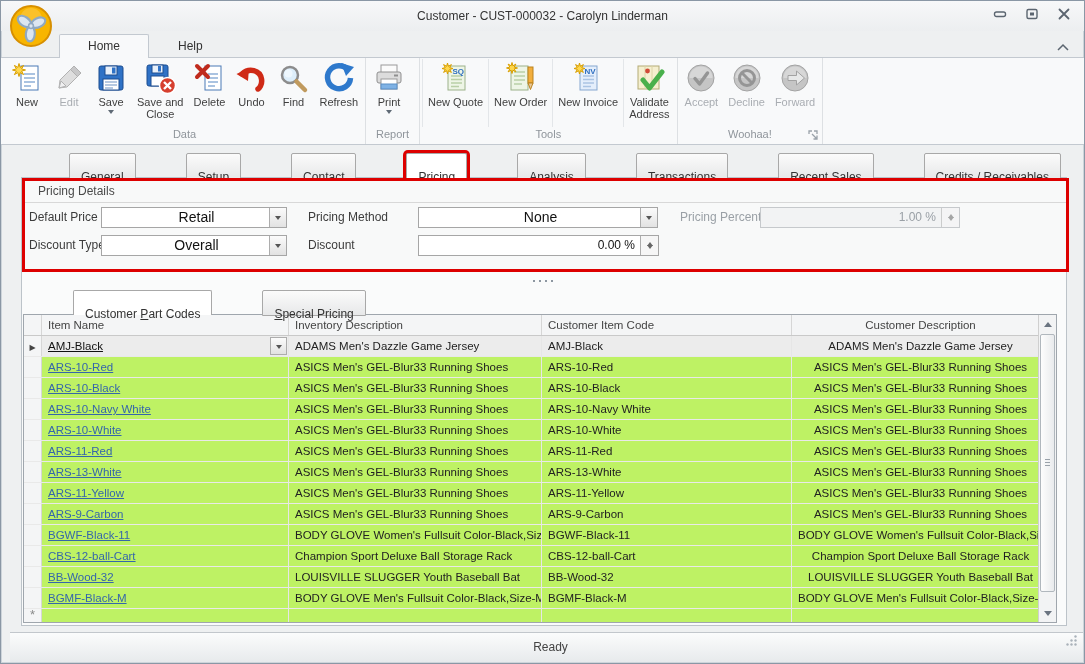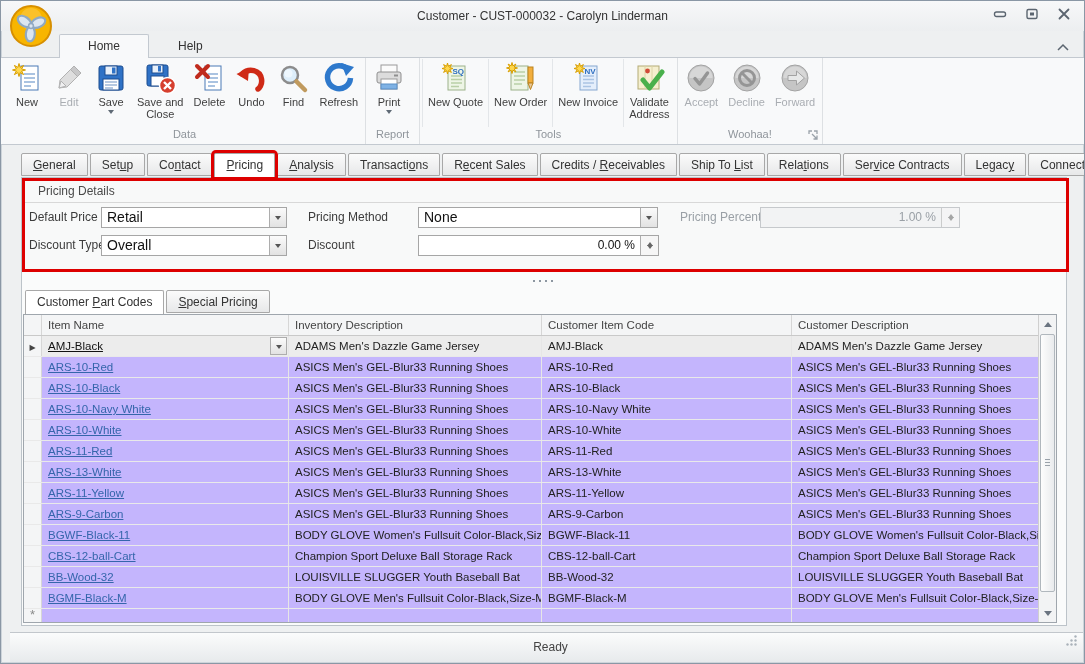--- a/index.html
+++ b/index.html
@@ -31,32 +31,32 @@
   .rtext{font-size:11px;line-height:12px;color:#3f3f3f;text-align:center;white-space:pre-line;margin-top:2px;}
   .rbtn.disabled{cursor:default;}
   .rbtn.disabled .rtext{color:#a9adb2;}
   .rbtn.disabled .ricon{opacity:.8;}
   .rdd{width:0;height:0;border:3.5px solid transparent;border-top:4px solid #5f6a75;margin-top:2px;}
   .rlabel{font-size:11px;color:#8f959b;text-align:center;height:17px;line-height:15px;position:relative;padding:0 8px;}
   .launcher{position:absolute;right:2px;top:2px;cursor:pointer;}
 
   
   #ptabs{position:absolute;left:20px;top:152px;height:24px;display:flex;z-index:4;}
-  .ptab,.stab{height:23px;line-height:22px;padding:0 11px;font-size:12px;color:#333;background:linear-gradient(#fbfbfb,#e7e8e9);border:1px solid #a8a8a8;border-radius:2px 2px 0 0;margin-right:2px;position:relative;cursor:pointer;white-space:nowrap;}
+  .ptab,.stab{height:23px;line-height:22px;padding:12px 11px;font-size:12px;color:#333;background:linear-gradient(#fbfbfb,#e7e8e9);border:1px solid #a8a8a8;border-radius:2px 2px 0 0;margin-right:2px;position:relative;cursor:pointer;white-space:nowrap;margin-left:48px;}
   .ptab.active,.stab.active{background:#fff;height:24px;border-bottom:none;z-index:3;}
   .ptab.hl{box-shadow:0 0 0 3px var(--accent-red);z-index:5;}
 
   
   #cpanel{position:absolute;left:20px;top:176px;width:1046px;height:449px;background:#fafbfb;border:1px solid #bcc3c9;}
 
   
   #pricingbox{position:absolute;left:21px;top:177px;width:1047px;height:94px;border:3px solid var(--accent-red);background:#f8f9f9;z-index:4;}
   .gcap{position:absolute;left:13px;top:3px;font-size:12px;color:#4a4a4a;}
   .gline{position:absolute;left:0;right:0;top:21px;border-top:1px solid #d8d8d8;}
-  .frow{position:absolute;left:0;right:0;height:21px;}
+  .frow{position:absolute;left:0;right:0;height:21px;text-align:center;}
   .flabel{position:absolute;font-size:12px;color:#3c3c3c;line-height:21px;white-space:nowrap;}
   .flabel.dis{color:#9aa0a6;}
   .combo,.sfield{position:absolute;height:21px;background:#fff;border:1px solid #a6a6a6;cursor:pointer;}
   .cval{display:block;padding-left:5px;line-height:19px;font-size:14px;color:#111;}
   .cbtn{position:absolute;right:0;top:0;bottom:0;width:17px;background:linear-gradient(#fbfbfb,#e2e2e2);border-left:1px solid #adadad;display:flex;align-items:center;justify-content:center;}
   .dda{width:0;height:0;border:3.5px solid transparent;border-top:4.5px solid #555;margin-top:4px;}
   .sfield .sval{position:absolute;right:23px;line-height:19px;font-size:12px;color:#111;}
   .sfield.dis{background:#f2f3f4;border-color:#c6c9cc;cursor:default;}
   .sfield.dis .sval{color:#9aa0a6;}
   .spin{position:absolute;right:0;top:0;bottom:0;width:18px;border-left:1px solid #adadad;background:#f6f6f6;}
@@ -73,22 +73,22 @@
 
   
   #grid{position:absolute;left:22px;top:313px;width:1034px;height:309px;background:#fff;border:1px solid #9fa6ad;z-index:2;overflow:hidden;}
   #ghead{display:flex;height:21px;background:#f4f5f6;border-bottom:1px solid #c9c9c9;}
   .gc{border-right:1px solid #e6e6e6;padding:0 6px;font-size:11.5px;line-height:20px;white-space:nowrap;overflow:hidden;color:#222;}
   #ghead .gc{color:#444;border-right:1px solid #d6d6d6;cursor:pointer;}
   .gc.ind{width:18px;padding:0;background:#f4f5f6;border-right:1px solid #d6d6d6;flex:none;text-align:center;cursor:default;}
   .gc.c1{width:247px;flex:none;position:relative;}
   .gc.c2{width:253px;flex:none;}
   .gc.c3{width:250px;flex:none;}
-  .gc.c4{width:258px;flex:none;}
-  .grow{display:flex;height:21px;border-bottom:1px solid #e9e9e9;background:#c4b5fd;}
+  .gc.c4{width:258px;flex:none;text-align:center;}
+  .grow{display:flex;height:21px;border-bottom:1px solid #e9e9e9;background:#bef264;}
   .grow.sel{background:#ececec;}
   .glink{color:var(--link-blue);text-decoration:underline;cursor:pointer;}
   .selitem{color:#111;text-decoration:underline;cursor:pointer;}
   .tri{font-size:8px;color:#444;line-height:20px;}
   .cellbtn{position:absolute;right:1px;top:1px;bottom:1px;width:17px;background:linear-gradient(#fbfbfb,#e2e2e2);border:1px solid #adadad;display:flex;align-items:center;justify-content:center;cursor:pointer;}
   .grow.newrow{height:13px;border-bottom:none;}
   .newrow .gc{line-height:11px;}
   .star{color:#8a8a8a;font-size:13px;line-height:12px;}
   #vscroll{position:absolute;top:0;right:0;bottom:0;width:18px;background:#f2f3f4;border-left:1px solid #cfcfcf;}
   .sbtn{position:absolute;left:0;right:0;height:17px;display:flex;align-items:center;justify-content:center;cursor:pointer;}

